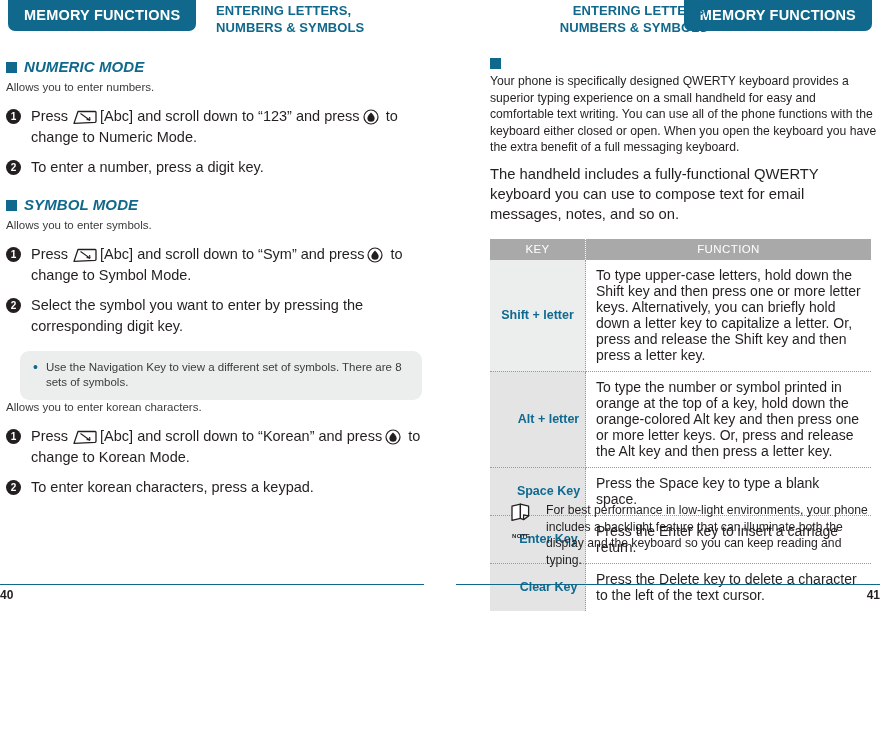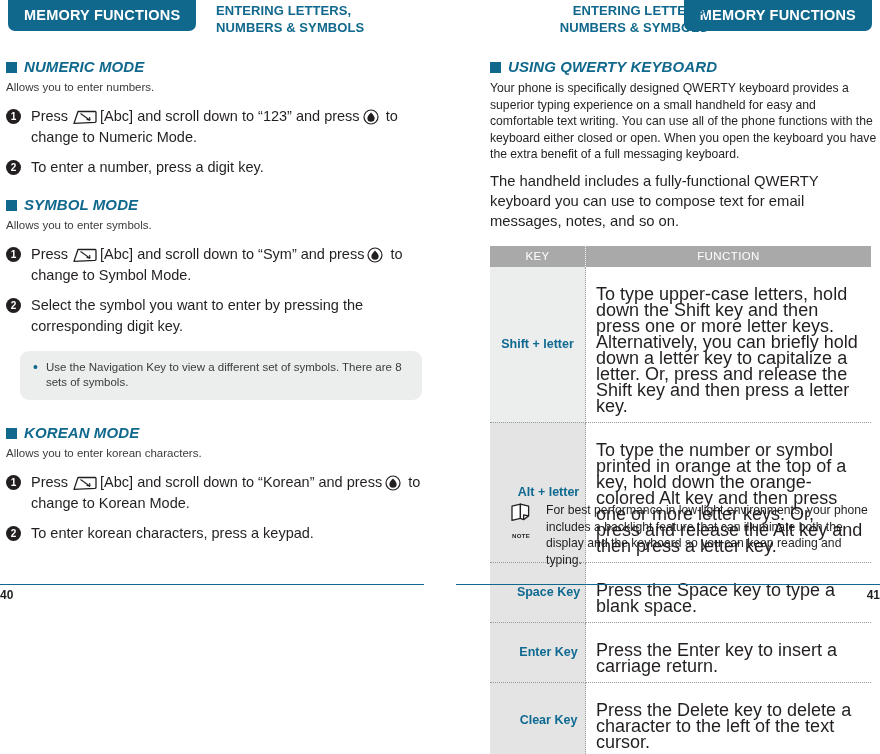--- a/index.html
+++ b/index.html
@@ -185,22 +185,22 @@
   td.key {
     width: 95px;
     text-align: center;
     color: #0f6a91;
     font-size: 12.5px;
     font-weight: bold;
     border-right: 1px dotted #9a9a9a;
     padding: 6px 4px;
   }
   td.fn {
-    padding: 19px 8px 8px 10px;
-    font-size: 18px;
+    padding: 7px 8px 8px 10px;
+    font-size: 14px;
     line-height: 16px;
     color: #231f20;
   }
   tr.shade td.key { background: #e4e4e4; padding-left: 26px; }
   tr.plain td.key { background: #eceded; }
 
   
   .note-footer {
     position: absolute;
     left: 64px;
@@ -306,24 +306,20 @@
     <div class="step">
       <span class="num">2</span>
       <span class="step-text">Select the symbol you want to enter by pressing the corresponding digit key.</span>
     </div>
 
     <div class="notebox">
       <span class="dot">•</span>
       <span>Use the Navigation Key to view a different set of symbols. There are 8 sets of symbols.</span>
     </div>
 
-    <h2 class="sec" style="margin-top:24px">
-      <span class="sq"></span>
-      <span>KOREAN MODE</span>
-    </h2>
     <p class="lead">Allows you to enter korean characters.</p>
 
     <div class="step">
       <span class="num">1</span>
       <span class="step-text"><span>Press</span><span class="ico-softkey"><svg width="26" height="15" viewBox="0 0 26 15">
             <path d="M7 1.5 L24.2 1.5 Q25 1.5 25 2.4 L25 11.2 Q25 12.2 24 12.4 L3 13.4 Z" fill="#ffffff" stroke="#231f20" stroke-width="1.3" stroke-linejoin="round"></path>
             <path d="M9.5 3.5 L19 10.2" stroke="#231f20" stroke-width="1.1" fill="none"></path>
             <path d="M19 10.2 L15.6 9.4 M19 10.2 L18.6 7" stroke="#231f20" stroke-width="1.1" fill="none"></path>
           </svg></span><span>[Abc] and scroll down to “Korean” and press</span><span class="ico-okkey"><svg width="16" height="16" viewBox="0 0 16 16">
             <circle cx="8" cy="8" r="7" fill="#ffffff" stroke="#231f20" stroke-width="1.2"></circle>
@@ -351,21 +347,20 @@
     <div class="chapter-title">
       <div>ENTERING LETTERS,</div>
       <div>NUMBERS &amp; SYMBOLS</div>
     </div>
   </div>
 
   <div class="content">
 
     <h2 class="sec">
       <span class="sq"></span>
-      <span>USING QWERTY KEYBOARD</span>
     </h2>
 
     <p class="body-sm">Your phone is specifically designed QWERTY keyboard provides a superior typing experience on a small handheld for easy and comfortable text writing. You can use all of the phone functions with the keyboard either closed or open. When you open the keyboard you have the extra benefit of a full messaging keyboard.</p>
 
     <p class="body-lg">The handheld includes a fully-functional QWERTY keyboard you can use to compose text for email messages, notes, and so on.</p>
 
     <table class="keytable">
       <thead>
         <tr>
           <th class="k">KEY</th>

